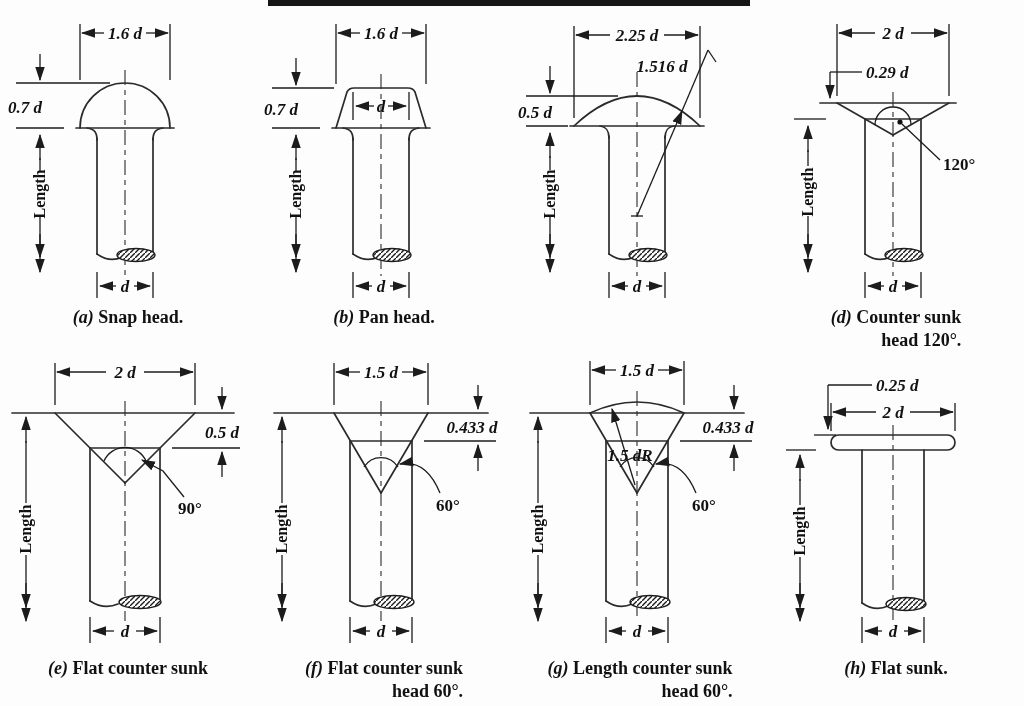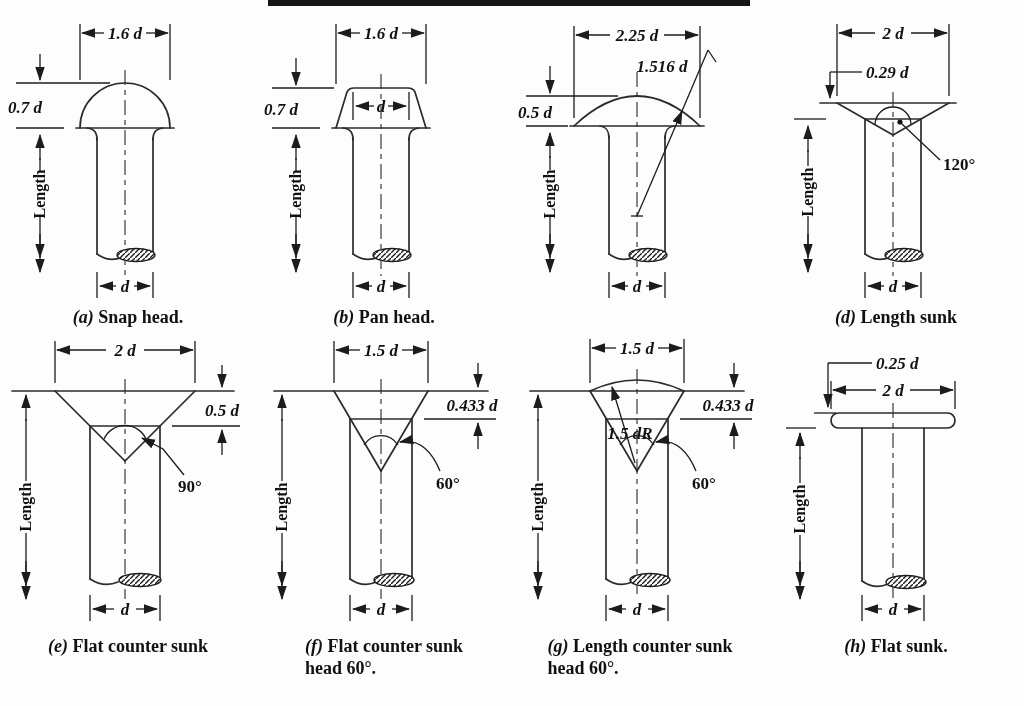--- a/index.html
+++ b/index.html
@@ -1,20 +1,20 @@
 <!DOCTYPE html>
 <html><head>
 <meta charset="utf-8">
 <style>
   html,body{margin:0;padding:0;background:#fdfdfd;}
   body{width:1024px;height:706px;position:relative;font-family:"Liberation Serif","DejaVu Serif",serif;color:#141414;overflow:hidden;}
   .title-crop{position:absolute;top:0;left:268px;width:482px;height:6px;background:#161616;}
   .grid{position:absolute;top:8px;left:0;width:1016px;display:grid;grid-template-columns:repeat(4,256px);}
   .cell{display:flex;flex-direction:column;align-items:center;}
-  .caption{text-align:left;font-size:18px;font-weight:bold;line-height:1.25;margin-top:2px;color:#111;}
+  .caption{text-align:right;font-size:18px;font-weight:bold;line-height:1.25;margin-top:2px;color:#111;}
   .caption .letter{font-style:italic;font-weight:bold;}
   svg{display:block;}
   
   .ol{stroke:#2b2b2b;stroke-width:1.7;fill:none;stroke-linecap:round;}
   .dim{stroke:#1c1c1c;stroke-width:1.3;fill:none;}
   .cl{stroke:#2b2b2b;stroke-width:1.1;fill:none;stroke-dasharray:15 5 5 5;}
   .cut{fill:url(#hatch);stroke:#1c1c1c;stroke-width:1.4;}
   .dot{fill:#111;}
   text{fill:#111;}
   .dtxt{font-family:"Liberation Serif","DejaVu Serif",serif;font-size:17px;font-weight:bold;font-style:italic;}
@@ -212,21 +212,22 @@
       <line class="dim" x1="40" y1="240" x2="40" y2="264" marker-end="url(#arr)"></line>
 
       <line class="dim" x1="97" y1="264" x2="97" y2="290"></line>
       <line class="dim" x1="153" y1="264" x2="153" y2="290"></line>
       <line class="dim" x1="116" y1="278" x2="100" y2="278" marker-end="url(#arr)"></line>
       <line class="dim" x1="134" y1="278" x2="150" y2="278" marker-end="url(#arr)"></line>
       <text class="dtxt" x="125" y="284" text-anchor="middle">d</text>
     </svg>
     <div class="caption">
       <span class="letter">(<i>d</i>)</span>
-      <span>Length sunk</span>
+      <span>Counter sunk</span>
+      <div>head 120°.</div>
     </div>
   </div>
 
   <div class="cell">
     <svg width="256" height="304" viewBox="0 0 256 304">
       <line class="cl" x1="125" y1="50" x2="125" y2="270"></line>
       <line class="ol" x1="12" y1="62" x2="234" y2="62"></line>
       <line class="ol" x1="55" y1="62" x2="125" y2="132"></line>
       <line class="ol" x1="195" y1="62" x2="125" y2="132"></line>
       <line class="ol" x1="90" y1="97" x2="160" y2="97"></line>

